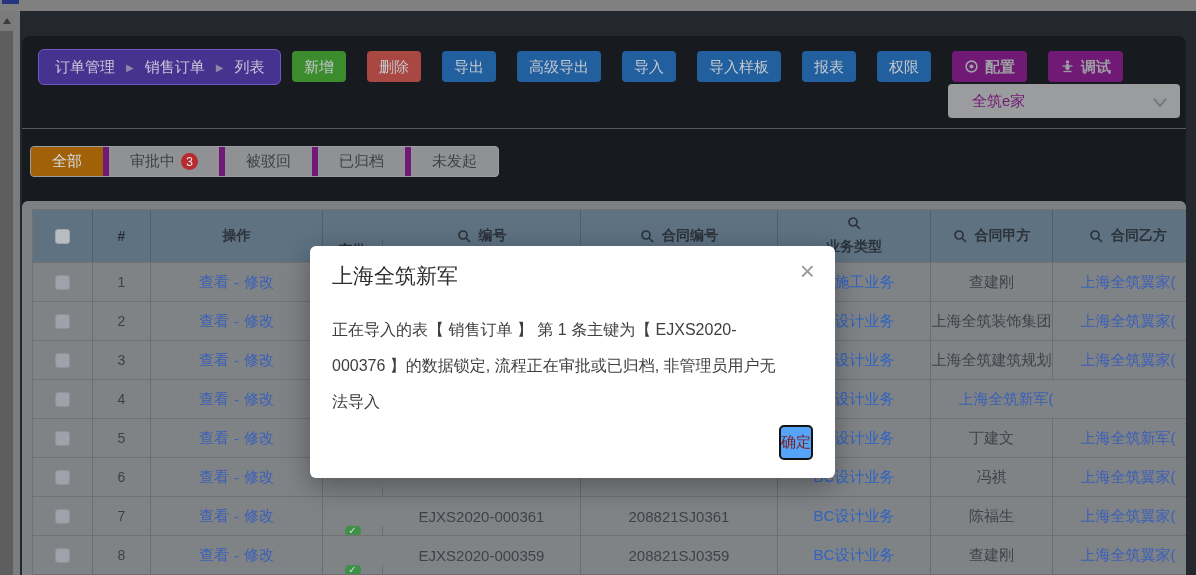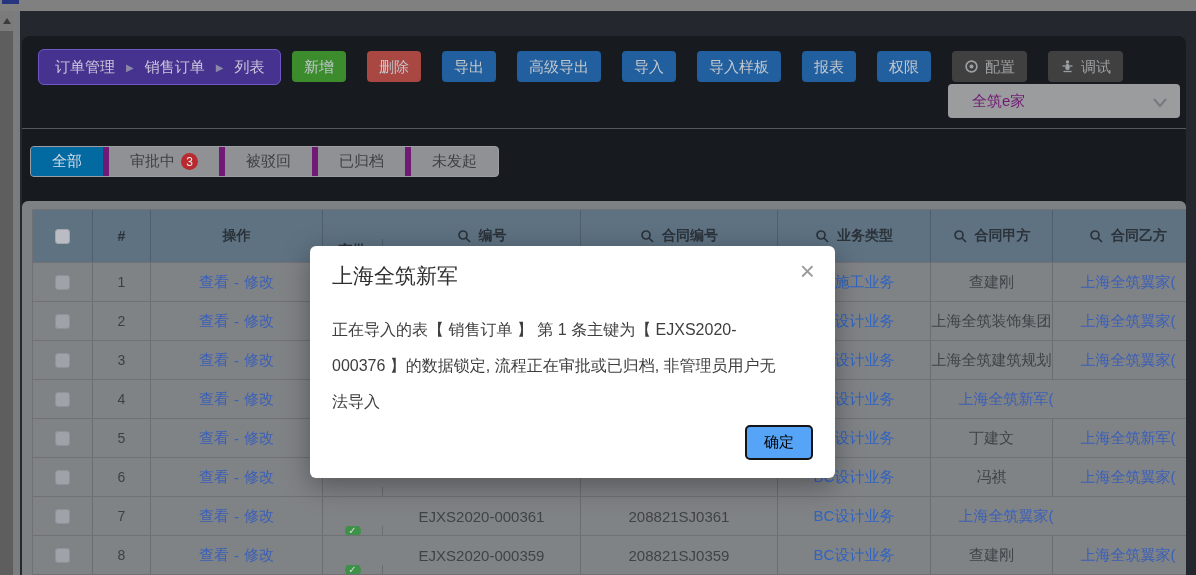--- a/index.html
+++ b/index.html
@@ -27,72 +27,72 @@
   .breadcrumb { position:absolute; left:16px; top:13px; height:36px; display:flex; align-items:center;
     padding:0 16px; background:#46338f; border:1px solid #6f58c4; border-radius:6px;
     color:#c9c5da; font-size:15px; }
   .bc-sep { color:#8b87a6; font-size:10px; margin:0 11px; }
   .btn-row { position:absolute; left:270px; top:15px; display:flex; gap:21px; }
   .tb-btn { height:31px; line-height:31px; padding:0 12px; border-radius:4px; font-size:15px;
     color:#c3c8ce; display:flex; align-items:center; gap:6px; cursor:default; white-space:nowrap; }
   .tb-btn.green { background:#3c8c2e; }
   .tb-btn.red { background:#a94743; }
   .tb-btn.blue { background:#215f9e; }
-  .tb-btn.gray { background:#404040; color:#9da0a3; }
+  .tb-btn.gray { background:#701a75; color:#9da0a3;font-weight:bold; }
   .tb-icon { display:inline-flex; align-items:center; }
 
   .dropdown { position:absolute; left:926px; top:48px; width:232px; height:34px; background:#9b9c9e;
     border-radius:4px; display:flex; align-items:center; font-size:15px; color:#701a75; }
   .dropdown .dd-label { margin-left:24px; }
   .dropdown .dd-chevron { position:absolute; right:12px; top:11px; }
 
   .toolbar-sep { position:absolute; left:0; right:0; top:92px; border-top:1px solid #56585b; }
 
   
   .tabs { position:absolute; left:8px; top:110px; height:31px; display:flex; background:#8f9195;
     border-radius:4px; overflow:hidden; border:1px solid #9b9da1; }
   .tab { display:flex; align-items:center; justify-content:center; padding:0 21px; font-size:15px;
     color:#3e4145; border-left:6px solid #701a75; cursor:default; white-space:nowrap; }
   .tab:first-child { border-left:none; }
-  .tab.active { background:#0369a1; color:#d3dce8; }
+  .tab.active { background:#a16207; color:#d3dce8; }
   .tab-badge { display:inline-flex; align-items:center; justify-content:center; width:17px; height:17px;
     margin-left:6px; border-radius:50%; background:#b92a30; color:#eceaea; font-size:12px; }
 
   
   .table-panel { position:absolute; left:2px; top:174px; width:1164px; height:390px;
     background:#7e8184; border-radius:6px 6px 0 0; overflow:hidden; }
   .table { position:absolute; left:10px; top:8px; width:1210px; border:1px solid #6f7174; }
   .trow, .thead { display:flex; }
   .thead { height:52px; background:#5e7282; }
   .trow { height:39px; background:#808386; border-top:1px solid #6f7174; }
   .cell { flex:none; display:flex; align-items:center; justify-content:center; overflow:hidden;
     white-space:nowrap; border-right:1px solid rgba(0,0,0,0.16); }
   .cell:last-child { border-right:none; }
   .c0 { width:60px; } .c1 { width:58px; } .c2 { width:172px; } .c3 { width:60px;margin-top:29px; }
-  .c4 { width:198px; } .c5 { width:197px; } .c6 { width:153px; } .c7 { width:122px; padding:0 4px; }
+  .c4 { width:198px; } .c5 { width:197px; } .c6 { width:153px;flex-direction:column; } .c7 { width:122px; padding:0 4px; }
   .c8 { width:150px; }
   .thead .cell { font-size:14px; font-weight:bold; color:#2b323a; gap:7px; }
   .cb { width:15px; height:15px; background:#9fa2a9; border:1px solid #8f929a; border-radius:3px; }
   .thead .cb { background:#b9bcc2; border-color:#a2a5ab; }
   .idx { font-size:14px; color:#3c4046; }
   .txt { font-size:15px; color:#3f4348; }
   .lnk { font-size:15px; color:#3b60b8; cursor:default; }
   .lnk-dash { color:#3b60b8; margin:0 5px; font-size:15px; }
   .biz { color:#2f64c2; }
   .check { width:16px; height:16px; border-radius:50%; background:#3f9049; color:#cfe3cf;
     font-size:10px; display:flex; align-items:center; justify-content:center; }
 
   
   .modal { position:absolute; left:310px; top:246px; width:525px; height:232px; background:#ffffff;
     border-radius:6px; box-shadow:0 8px 28px rgba(0,0,0,0.35); z-index:10; }
   .modal-title { position:absolute; left:22px; top:16px; font-size:21px; color:#2f2f2f; }
   .modal-close { position:absolute; right:20px; top:10px; font-size:26px; color:#9b9b9b; cursor:default; }
   .modal-msg { position:absolute; left:22px; top:66px; right:26px; font-size:16px; line-height:36px; color:#3e3e3e; }
-  .modal-ok { position:absolute; right:22px; bottom:18px; height:35px; padding:0 17px; background:#55a4f7;
-    color:#000000; font-size:15px; border:2px solid #141414; border-radius:5px; cursor:default;
+  .modal-ok { position:absolute; right:22px; bottom:18px; height:35px; padding:0 0; background:#55a4f7;
+    color:#7f1d1d; font-size:15px; border:2px solid #141414; border-radius:5px; cursor:default;
     font-family:inherit; }
 </style>
 </head>
 <body>
 
 <div class="screen">
 
   <div class="top-bar">
     <div class="edge-artifact"></div>
   </div>
@@ -440,20 +440,23 @@
             </div>
             <div class="cell c4">
               <span class="txt">EJXS2020-000361</span>
             </div>
             <div class="cell c5">
               <span class="txt">208821SJ0361</span>
             </div>
             <div class="cell c6">
               <span class="lnk biz">BC设计业务</span>
             </div>
+            <div class="cell c7">
+              <span class="txt">陈福生</span>
+            </div>
             <div class="cell c8">
               <span class="lnk">上海全筑翼家(</span>
             </div>
           </div>
           <div class="trow">
             <div class="cell c0">
               <div class="cb"></div>
             </div>
             <div class="cell c1">
               <span class="idx">8</span>

